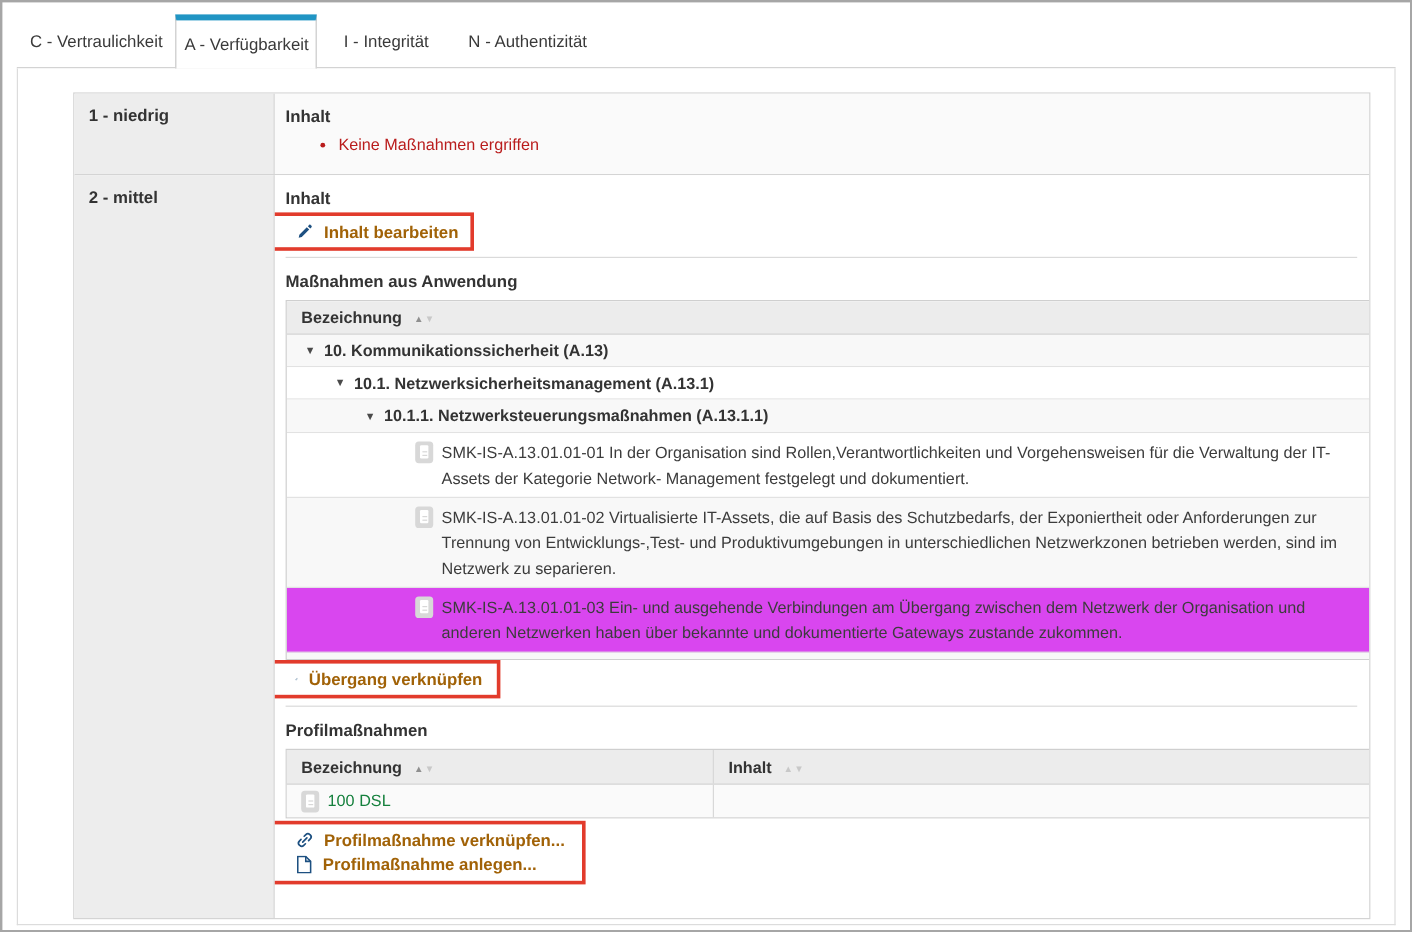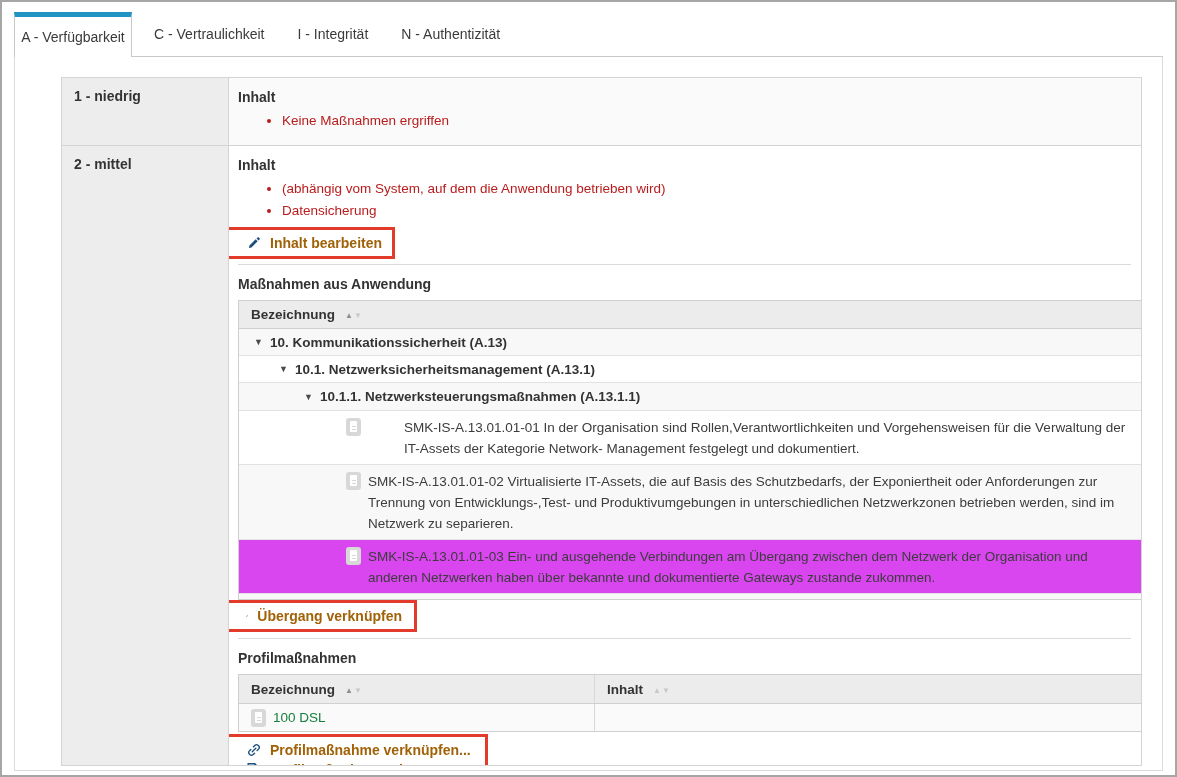--- a/index.html
+++ b/index.html
@@ -45,21 +45,21 @@
   .thead { height:28px; background:#ececec; border-bottom:1px solid #d0d0d0; display:flex; align-items:center; padding-left:12px; font-weight:bold; font-size:13.5px; }
   .sort { margin-left:10px; letter-spacing:1px; }
   .sort .s { font-size:8px; vertical-align:middle; }
   .s.dark { color:#8f8f8f; } .s.light { color:#c8c8c8; }
   .tr { display:flex; align-items:center; border-bottom:1px solid #e2e2e2; font-weight:bold; font-size:13.5px; color:#333; }
   .tr1 { height:27px; padding-left:15px; background:#f8f8f8; }
   .tr2 { height:27px; padding-left:40px; background:#fff; }
   .tr3 { height:28px; padding-left:65px; background:#f8f8f8; }
   .caret { font-size:9px; color:#4a4a4a; margin-right:7px; }
   .ti { display:flex; align-items:flex-start; padding:6px 32px 5px 107px; border-bottom:1px solid #e2e2e2; font-size:13.5px; line-height:21px; color:#3c3c3c; }
-  .ti1 { background:#fff; min-height:48px;gap:36px; }
+  .ti1 { background:#fff; min-height:48px; }
   .ti2 { background:#f8f8f8; min-height:67px; }
   .ti3 { background:#d946ef; min-height:48px; }
   .ti4 { background:#f8f8f8; min-height:38px; border-bottom:none; }
   .doc { flex:none; width:15px; height:18px; background:#d8d8d8; border-radius:3px; position:relative; margin:1px 7px 0 0; }
   .doc:before { content:""; position:absolute; left:4px; top:3px; width:7px; height:11px; background:#fff; border-radius:1px; }
   .doc:after { content:""; position:absolute; left:6px; top:8px; width:4px; height:1px; background:#d8d8d8; box-shadow:0 3px 0 #d8d8d8; }
 
   .vscroll { position:absolute; top:0; right:0; bottom:0; width:17px; border-left:1px solid #d8d8d8; background:#fdfdfd; }
   .arr { position:absolute; left:0; width:16px; text-align:center; font-size:8px; color:#8a8a8a; }
   .arr.up { top:3px; } .arr.down { bottom:3px; }
@@ -72,25 +72,25 @@
   .p-col1 { width:356px; min-width:356px; border-right:1px solid #d8d8d8; display:flex; align-items:center; padding-left:12px; }
   .p-col2 { flex:1; display:flex; align-items:center; padding-left:12px; }
   .p-row .doc { margin-top:0; }
 </style>
 </head>
 <body>
 
 <div class="window">
 
   <div class="tabbar">
+    <div class="tab plain">
+      <span>C - Vertraulichkeit</span>
+    </div>
     <div class="tab active">
       <span>A - Verfügbarkeit</span>
-    </div>
-    <div class="tab plain">
-      <span>C - Vertraulichkeit</span>
     </div>
     <div class="tab plain">
       <span>I - Integrität</span>
     </div>
     <div class="tab plain">
       <span>N - Authentizität</span>
     </div>
   </div>
 
   <div class="panel">
@@ -104,24 +104,20 @@
             <li>Keine Maßnahmen ergriffen</li>
           </ul>
         </div>
       </div>
 
       <div class="lrow last">
         <div class="llabel">2 - mittel</div>
         <div class="lcontent c2">
 
           <div class="sh">Inhalt</div>
-          <ul class="bullets">
-            <li>(abhängig vom System, auf dem die Anwendung betrieben wird)</li>
-            <li>Datensicherung</li>
-          </ul>
 
           <div class="hl hl1">
             <a class="link">
               <svg width="14" height="14" viewBox="0 0 16 16">
                   <path fill="#1d5081" d="M12.1 1.6c.4-.4 1-.4 1.4 0l.9.9c.4.4.4 1 0 1.4l-1.2 1.2-2.3-2.3 1.2-1.2zM9.9 3.8l2.3 2.3-7.1 7.1-2.9.6.6-2.9 7.1-7.1z"></path>
                 </svg>
               <span>Inhalt bearbeiten</span>
             </a>
           </div>
 

